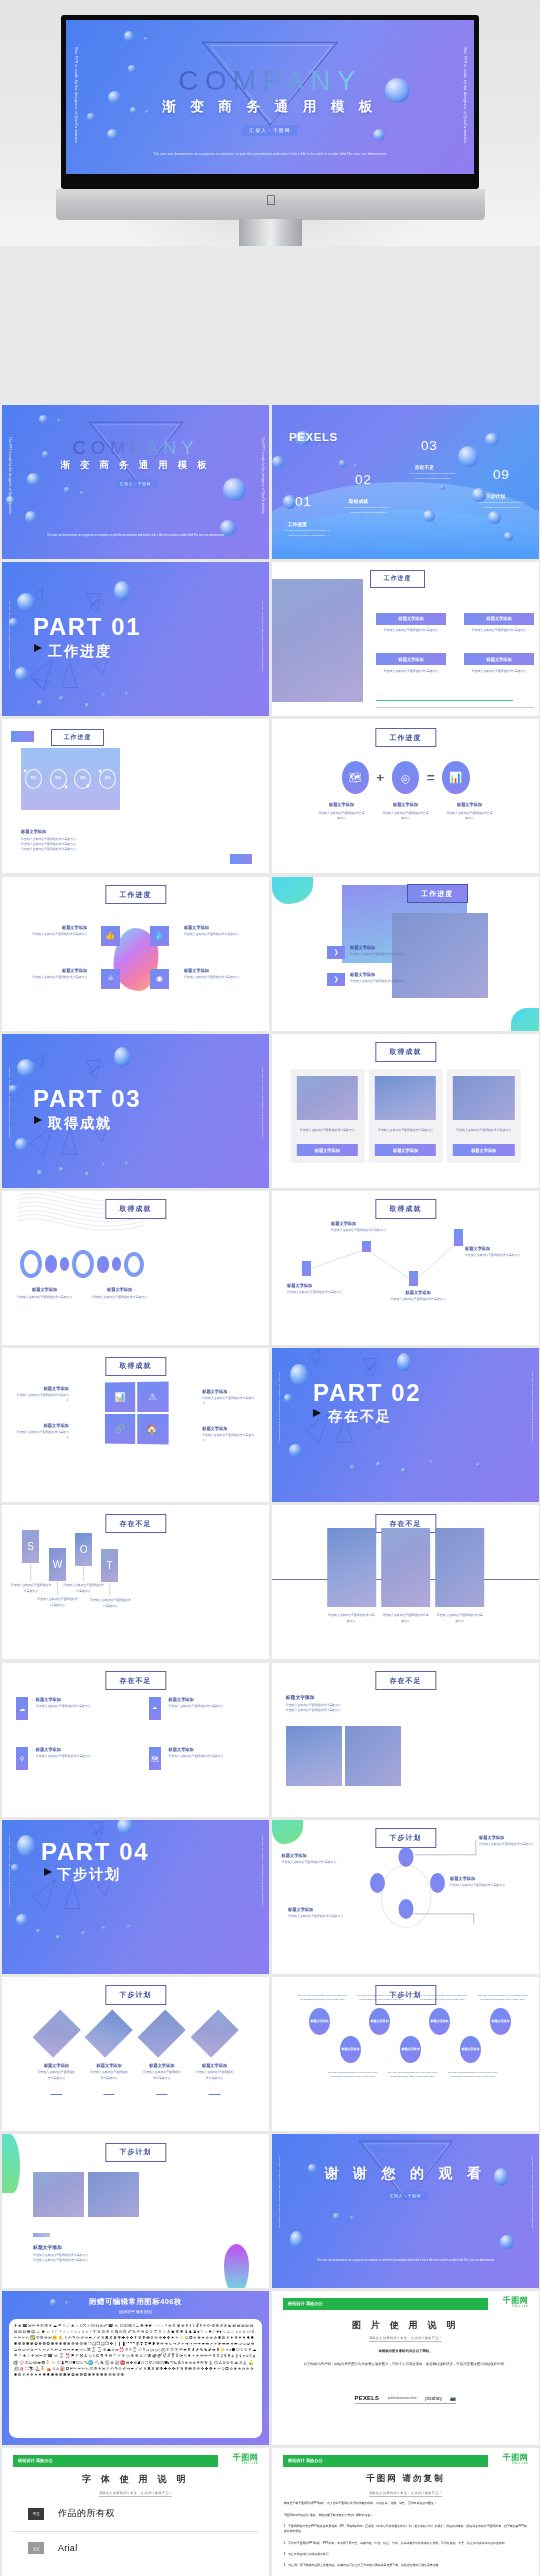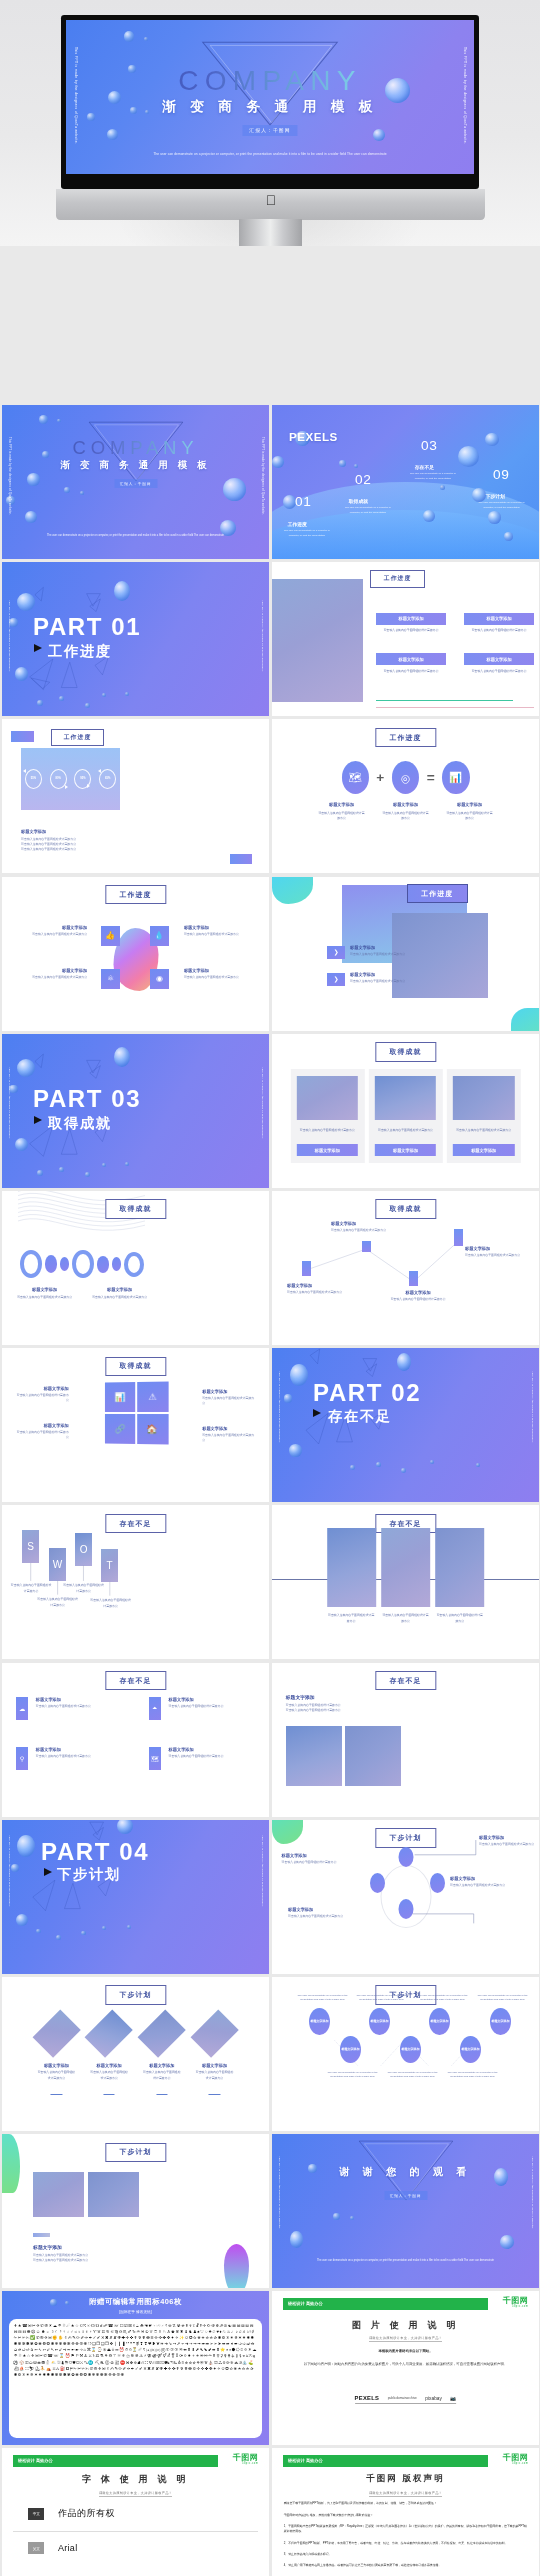--- a/index.html
+++ b/index.html
@@ -742,21 +742,21 @@
     <div class="bubble" style="left:78px;top:82px;width:4.2px;height:4.2px;"></div>
     <div class="bubble" style="left:18px;top:97px;width:12.7px;height:17px;"></div>
     <div class="bubble" style="left:222px;top:34px;width:13.7px;height:18px;"></div>
     <div class="bubble" style="left:228px;top:101px;width:13.7px;height:13.7px;"></div>
     <div style="position:absolute;left:50%;top:5.3px;transform:translateX(-50%);width:100px;height:63px;">
       <svg viewBox="0 0 190 120" fill="none">
         <path d="M6 4 L184 4 L95 116 Z" stroke="rgba(40,60,150,.5)" stroke-width="1.6"></path>
         <path d="M16 9 L176 9 L97 114 Z" stroke="rgba(255,255,255,.4)" stroke-width="1"></path>
       </svg>
     </div>
-    <div style="position:absolute;width:100%;top:31px;text-align:center;font-size:10px;letter-spacing:5.3px;color:#fff;font-weight:700;text-shadow:0 0.5px 2.1px rgba(40,70,180,.45);">谢 谢 您 的 观 看</div>
+    <div style="position:absolute;width:100%;top:31px;text-align:center;font-size:14px;letter-spacing:5.3px;color:#fff;font-weight:700;text-shadow:0 0.5px 2.1px rgba(40,70,180,.45);">谢 谢 您 的 观 看</div>
     <div style="position:absolute;left:50%;top:57px;transform:translateX(-50%);background:rgba(90,130,240,.55);color:#fff;font-size:3.7px;letter-spacing:0.8px;padding:2.1px 5.8px;">汇报人：千图网</div>
     <div style="position:absolute;width:76%;left:12%;top:125px;text-align:center;font-size:2.6px;color:rgba(255,255,255,.9);line-height:1.8;">The user can demonstrate on a projector or computer, or print the presentation and make it into a film to be used in a wider field The user can demonstrate</div>
     <div class="side-v" style="left:5.3px;top:22px;font-size:2.4px;">This PPT is made by the designers of QianTu website.</div>
     <div class="side-v" style="right:5.3px;top:22px;font-size:2.4px;">This PPT is made by the designers of QianTu website.</div>
   </div>
 
   <div class="slide">
     <div class="gradbg"></div>
     <div class="bubble" style="left:48px;top:7.4px;width:7.4px;height:7.4px;"></div>
     <div class="bubble" style="left:63px;top:9.5px;width:4.2px;height:4.2px;"></div>
@@ -808,21 +808,21 @@
     </div>
 
   </div>
 
   <div class="slide">
     <div style="position:absolute;left:10.6px;top:6.3px;right:51px;" class="greenbar">轻松设计 高效办公</div>
     <div style="position:absolute;right:10.6px;top:5.3px;text-align:right;">
       <div class="qt-logo">千图网</div>
       <div class="qt-sub">58pic.com</div>
     </div>
-    <div class="bigcn" style="position:absolute;width:100%;top:25px;font-size:8.5px;letter-spacing:2.1px;">千图网 版权声明</div>
+    <div class="bigcn" style="position:absolute;width:100%;top:25px;font-size:8.5px;letter-spacing:2.1px;">千图网 请勿复制</div>
     <div style="position:absolute;width:100%;top:38px;text-align:center;">
       <span class="bigcn-sub">感谢您支持原创设计事业，支持设计版权产品！</span>
     </div>
     <div style="position:absolute;left:11.6px;right:11.6px;top:53px;">
       <div style="font-size:2.9px;color:#222;line-height:2;margin-bottom:5.3px;">感谢您下载千图网原创PPT模板，为了您和千图网以及原创作者的利益，请勿复制、传播、销售，否则将承担法律责任！</div>
       <div style="font-size:2.9px;color:#222;line-height:2;margin-bottom:5.3px;">千图网将对作品进行维权，按照传播下载次数的十倍进行索取赔偿金！</div>
       <div style="font-size:2.9px;color:#222;line-height:2;margin-bottom:5.3px;">1、千图网网站出售的PPT模版是免费授类（RF：Royalty-free）正版受《中华人民共和国著作法》和《世界版权公约》的保护，作品的所有权、版权和著作权归千图网所有，您下载的是PPT模版素材使用权。</div>
       <div style="font-size:2.9px;color:#222;line-height:2;margin-bottom:5.3px;">2、不得将千图网的PPT模版、PPT素材，本身用于再出售，或者出租、出借、转让、分销、发布或者作为礼物供他人使用，不得转授权、出卖、转让本协议或本协议中的权利。</div>
       <div style="font-size:2.9px;color:#222;line-height:2;margin-bottom:5.3px;">3、禁止把作品纳入商标或服务标记。</div>
       <div style="font-size:2.9px;color:#222;line-height:2;">4、禁止用户用下载格式在网上传播作品。或者作品可以让第三方单独付费或共享免费下载，或通过转移电话服务系统传播。</div>

